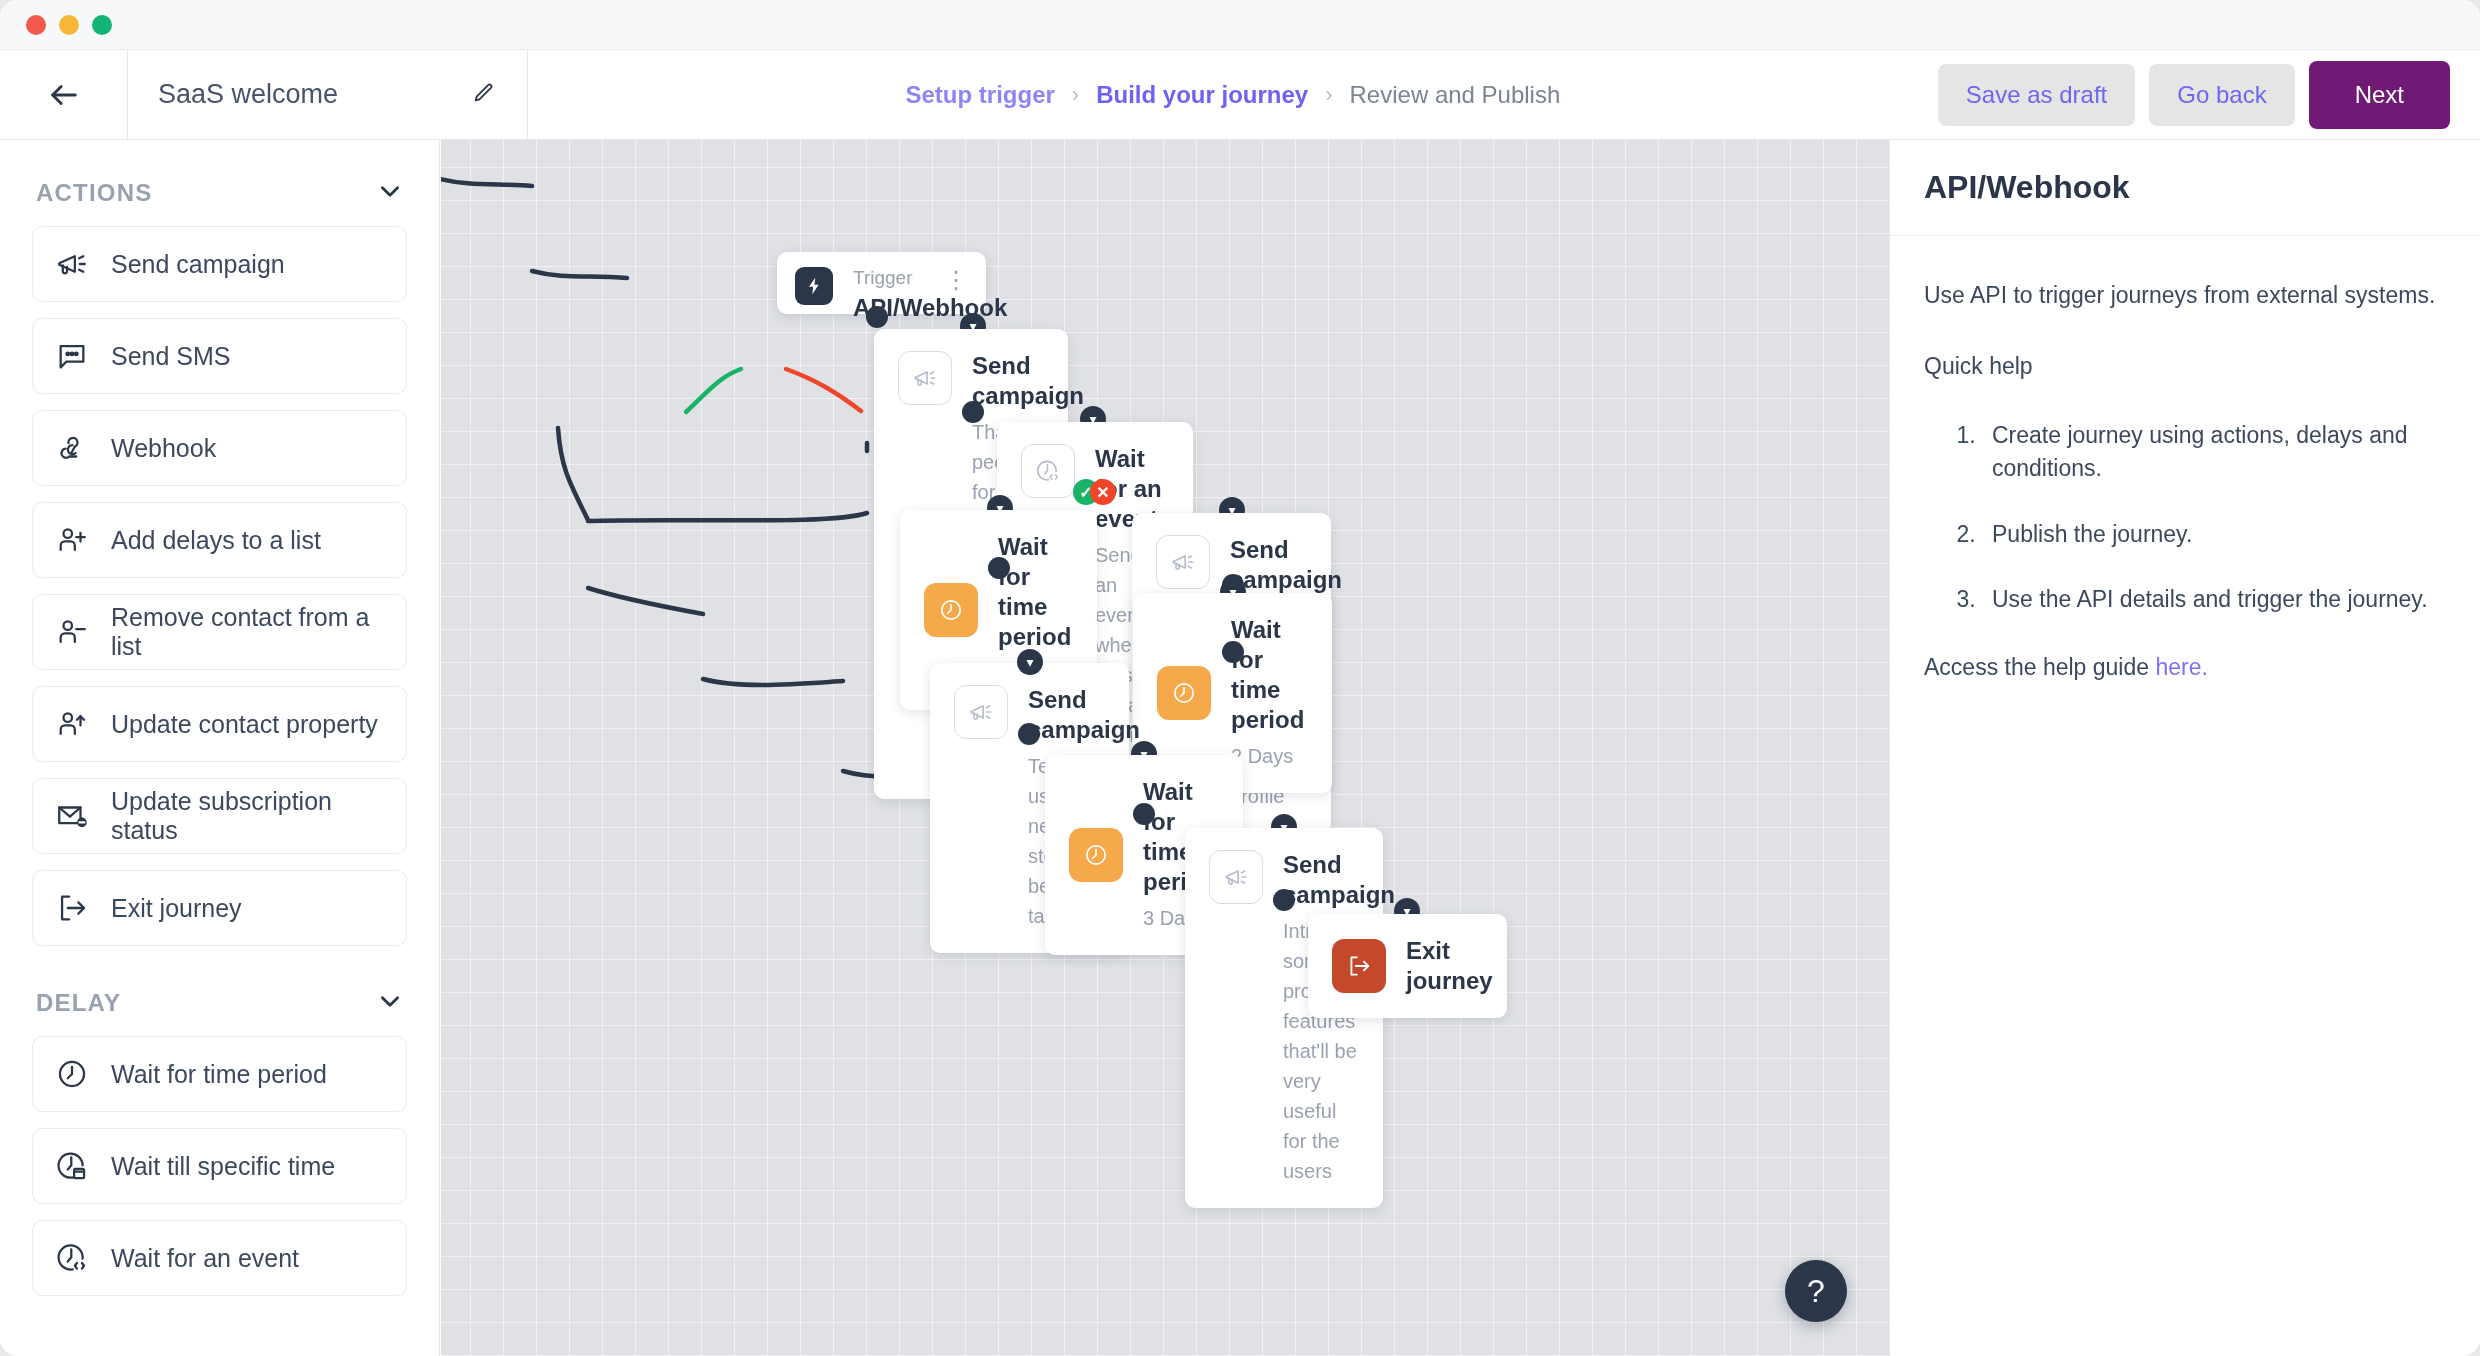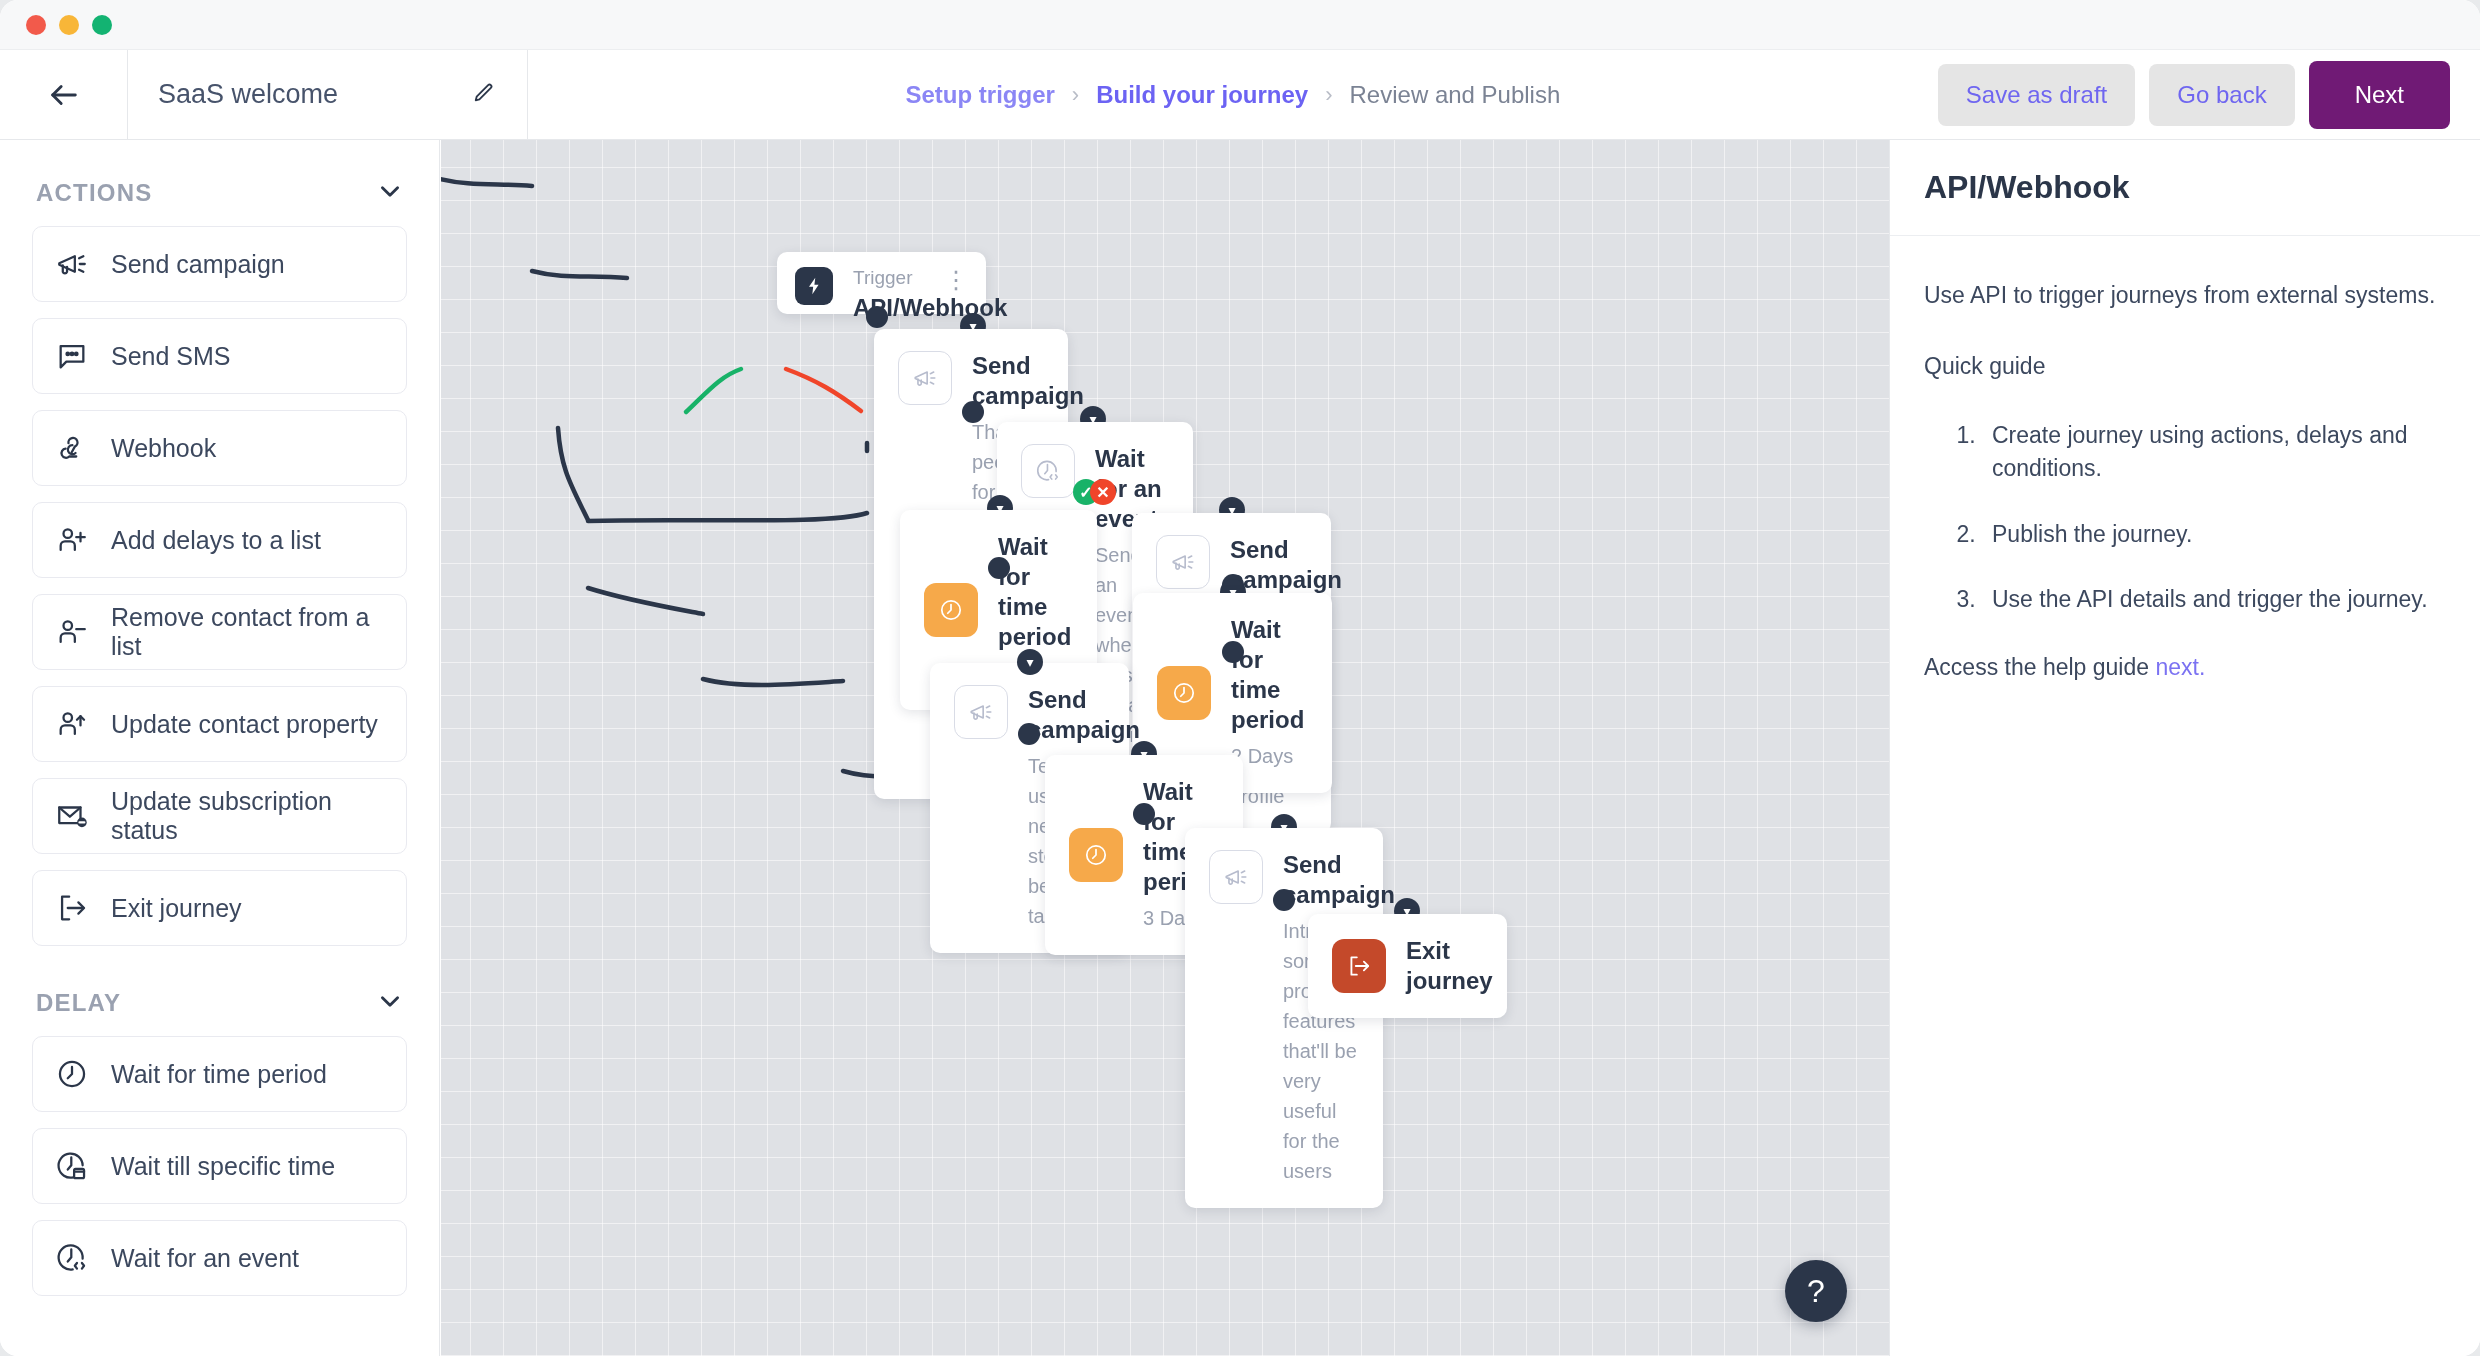--- a/index.html
+++ b/index.html
@@ -560,23 +560,23 @@
 
     <div class="help-fab">?</div>
   </div>
 
   <div class="detail">
     <div class="detail-head">
       <span class="detail-title">API/Webhook</span>
     </div>
     <div class="detail-body">
       <p class="detail-p">Use API to trigger journeys from external systems.</p>
-      <p class="detail-p">Quick guide</p>
+      <p class="detail-p">Quick help</p>
       <ol class="detail-ol">
         <li>Create journey using actions, delays and conditions.</li>
         <li>Publish the journey.</li>
         <li>Use the API details and trigger the journey.</li>
       </ol>
-      <p class="detail-p"><span>Access the help guide </span><span class="link">next.</span></p>
+      <p class="detail-p"><span>Access the help guide </span><span class="link">here.</span></p>
     </div>
   </div>
 
 </div>
 
 </body></html>

